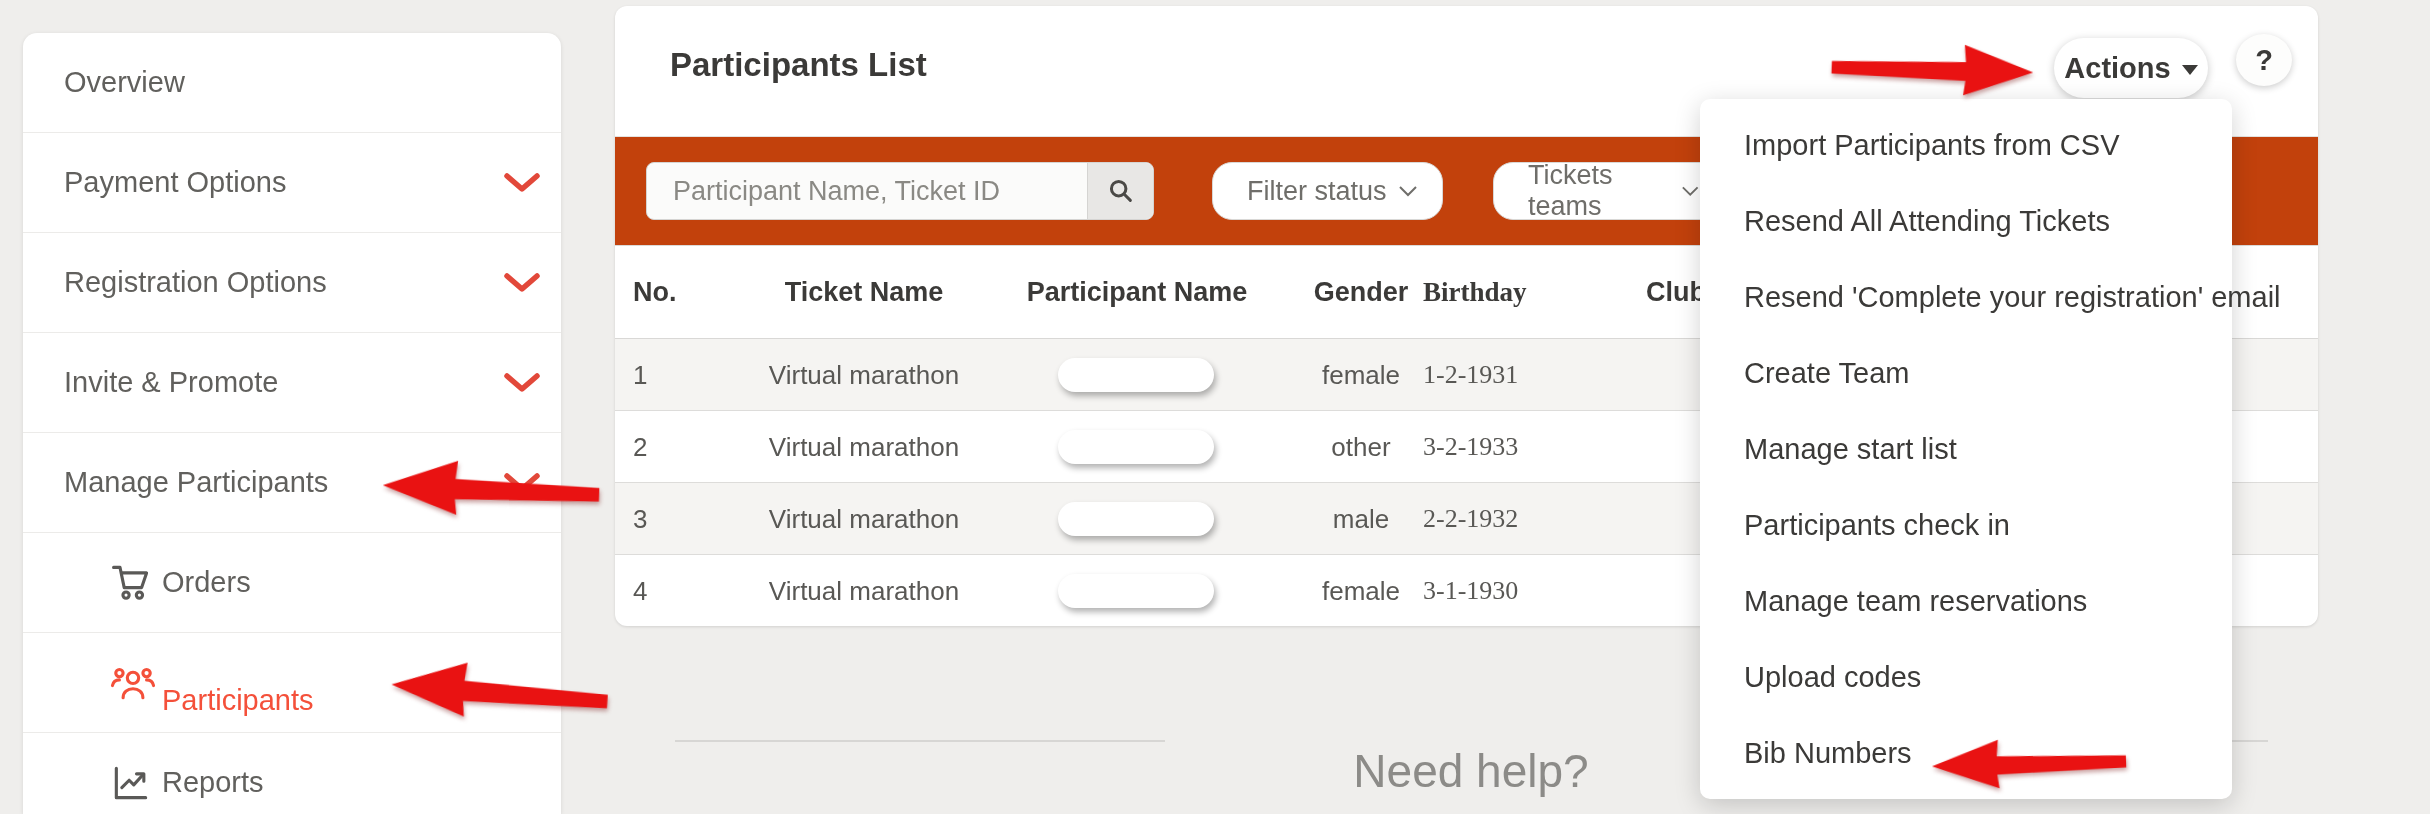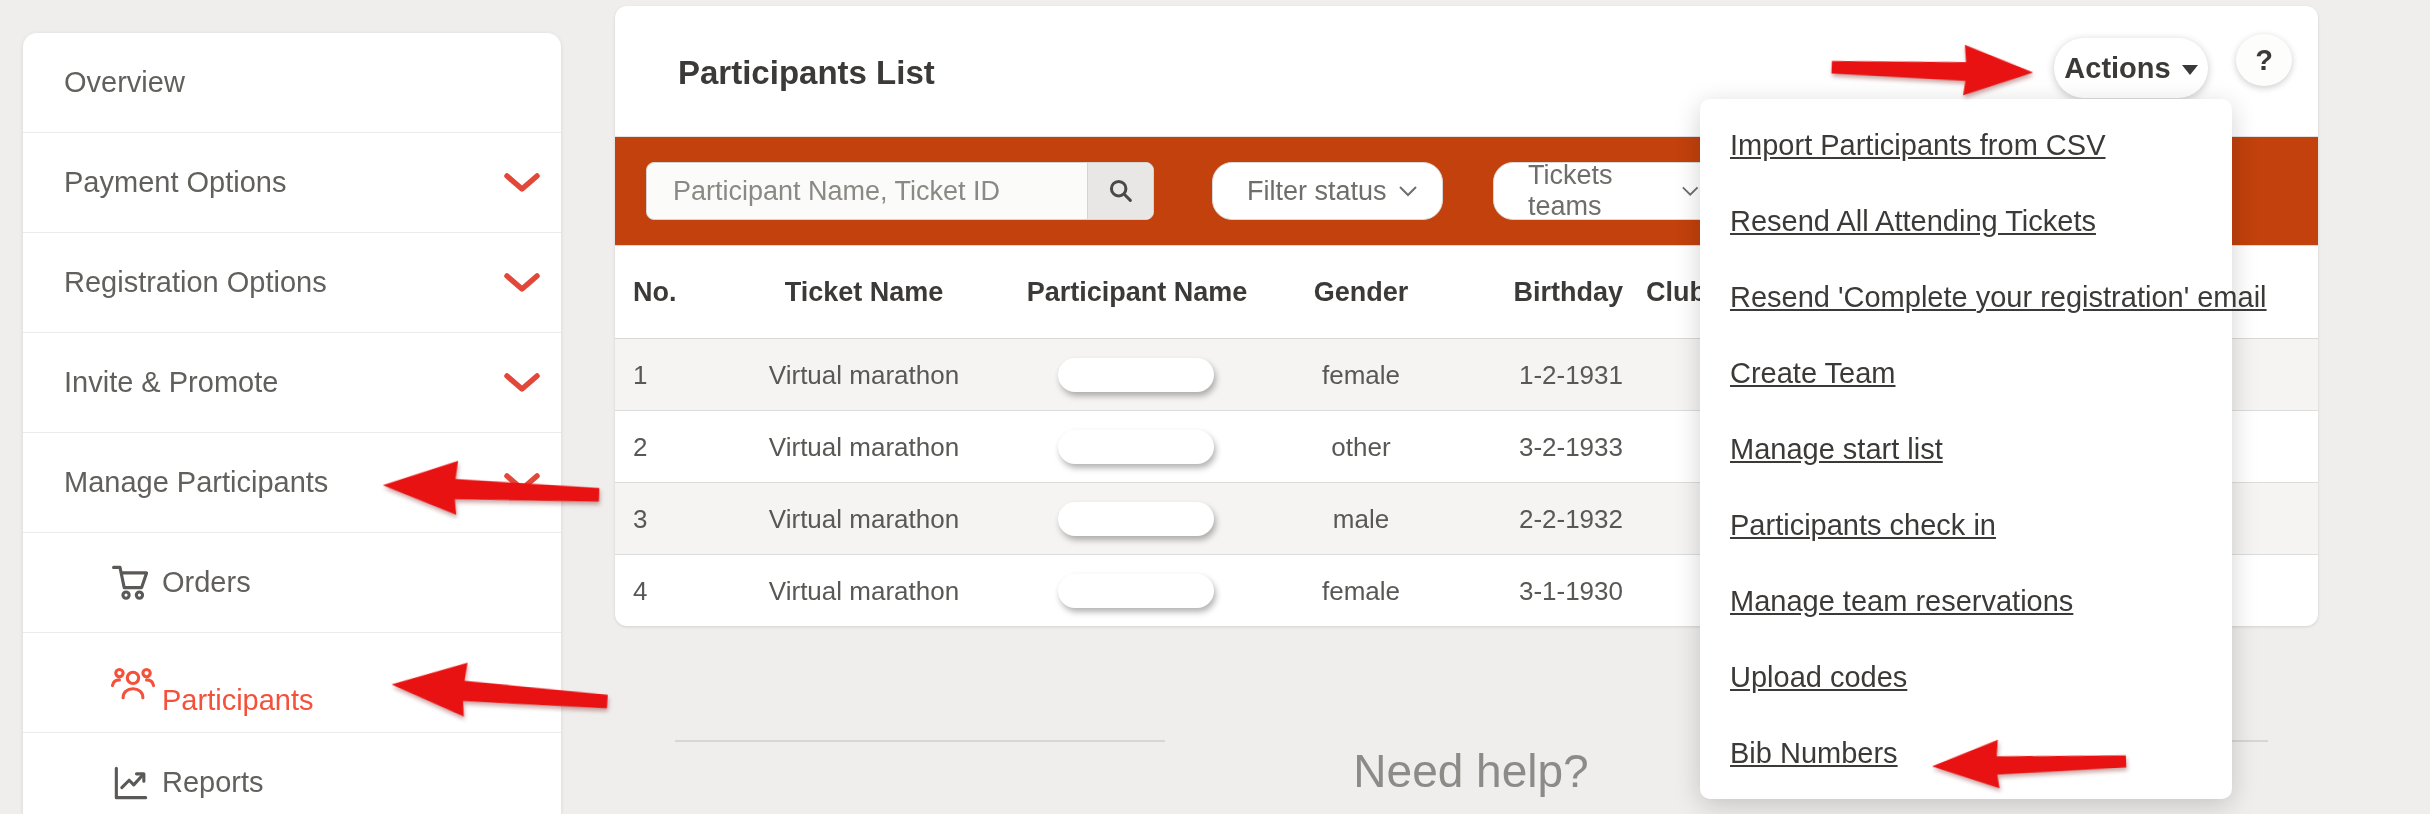--- a/index.html
+++ b/index.html
@@ -30,21 +30,21 @@
   .side-chevron{position:absolute;right:21px;top:50%;transform:translateY(-50%);}
   .sub-icon{position:absolute;left:86px;top:50%;transform:translateY(-50%);}
 
   
   .panel{
     position:absolute;left:615px;top:6px;width:1703px;height:620px;
     background:#fff;border-radius:12px;box-shadow:0 1px 3px rgba(0,0,0,.12);
   }
   .panel-header{position:relative;height:130px;}
   .page-title{
-    position:absolute;left:55px;top:40px;margin:8px;
+    position:absolute;left:55px;top:40px;margin:0;
     font-size:33px;font-weight:600;color:#3b3a38;text-align:right;
   }
   .actions-btn{
     position:absolute;left:1439px;top:32px;width:154px;height:60px;
     background:#fff;border:none;border-radius:30px;
     box-shadow:0 2px 8px rgba(0,0,0,.22);
     display:flex;align-items:center;justify-content:center;gap:11px;
     font-family:inherit;font-size:29px;font-weight:600;color:#3b3a38;cursor:pointer;
   }
   .caret-down{
@@ -93,38 +93,38 @@
   .trow:last-child{border-bottom:none;border-radius:0 0 12px 12px;}
   .trow.alt{background:#f5f4f2;}
   .cell{
     position:absolute;top:50%;transform:translateY(-50%);
     font-size:26px;color:#595855;white-space:nowrap;
   }
   .c-no{left:18px;width:70px;text-align:left;}
   .c-ticket{left:94px;width:310px;text-align:center;}
   .c-part{left:382px;width:280px;text-align:center;}
   .c-gender{left:646px;width:200px;text-align:center;}
-  .c-bday{left:808px;width:200px;text-align:right;}
+  .c-bday{left:808px;width:200px;text-align:left;font-family:Liberation Serif, serif;}
   .c-club{left:1031px;width:300px;text-align:left;}
   .c-club-frag{left:1605px;width:30px;text-align:left;}
   .name-pill{
     position:absolute;left:443px;top:50%;transform:translateY(-50%);
     width:156px;height:34px;border-radius:17px;background:#fff;
     box-shadow:2px 4px 6px rgba(0,0,0,.30);
   }
 
   
   .dropdown{
     position:absolute;left:1700px;top:99px;width:532px;height:700px;z-index:40;
     background:#fff;border-radius:10px;box-shadow:0 6px 26px rgba(0,0,0,.18);
     padding:8px 0;box-sizing:border-box;
   }
   .menu-item{
-    height:76px;display:flex;align-items:center;padding-left:30px;
-    font-size:29px;color:#3b3a38;cursor:pointer;white-space:nowrap;text-decoration:underline;
+    height:76px;display:flex;align-items:center;padding-left:44px;
+    font-size:29px;color:#3b3a38;cursor:pointer;white-space:nowrap;
   }
 
   
   .footer-hr{position:absolute;top:740px;height:2px;background:#d7d6d4;z-index:1;}
   .footer-hr.left{left:675px;width:490px;}
   .footer-hr.right{left:1778px;width:490px;}
   .need-help{
     position:absolute;left:1271px;top:744px;width:400px;text-align:center;
     font-size:46px;color:#8c8b88;z-index:1;
   }

